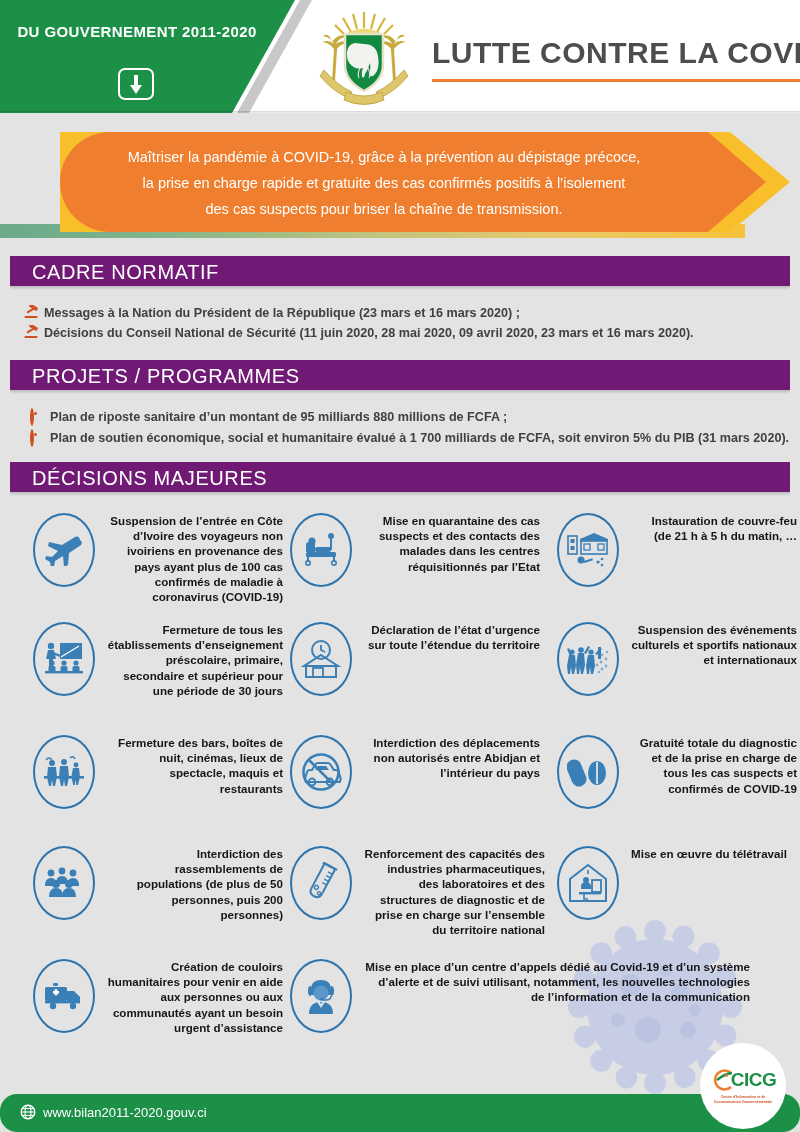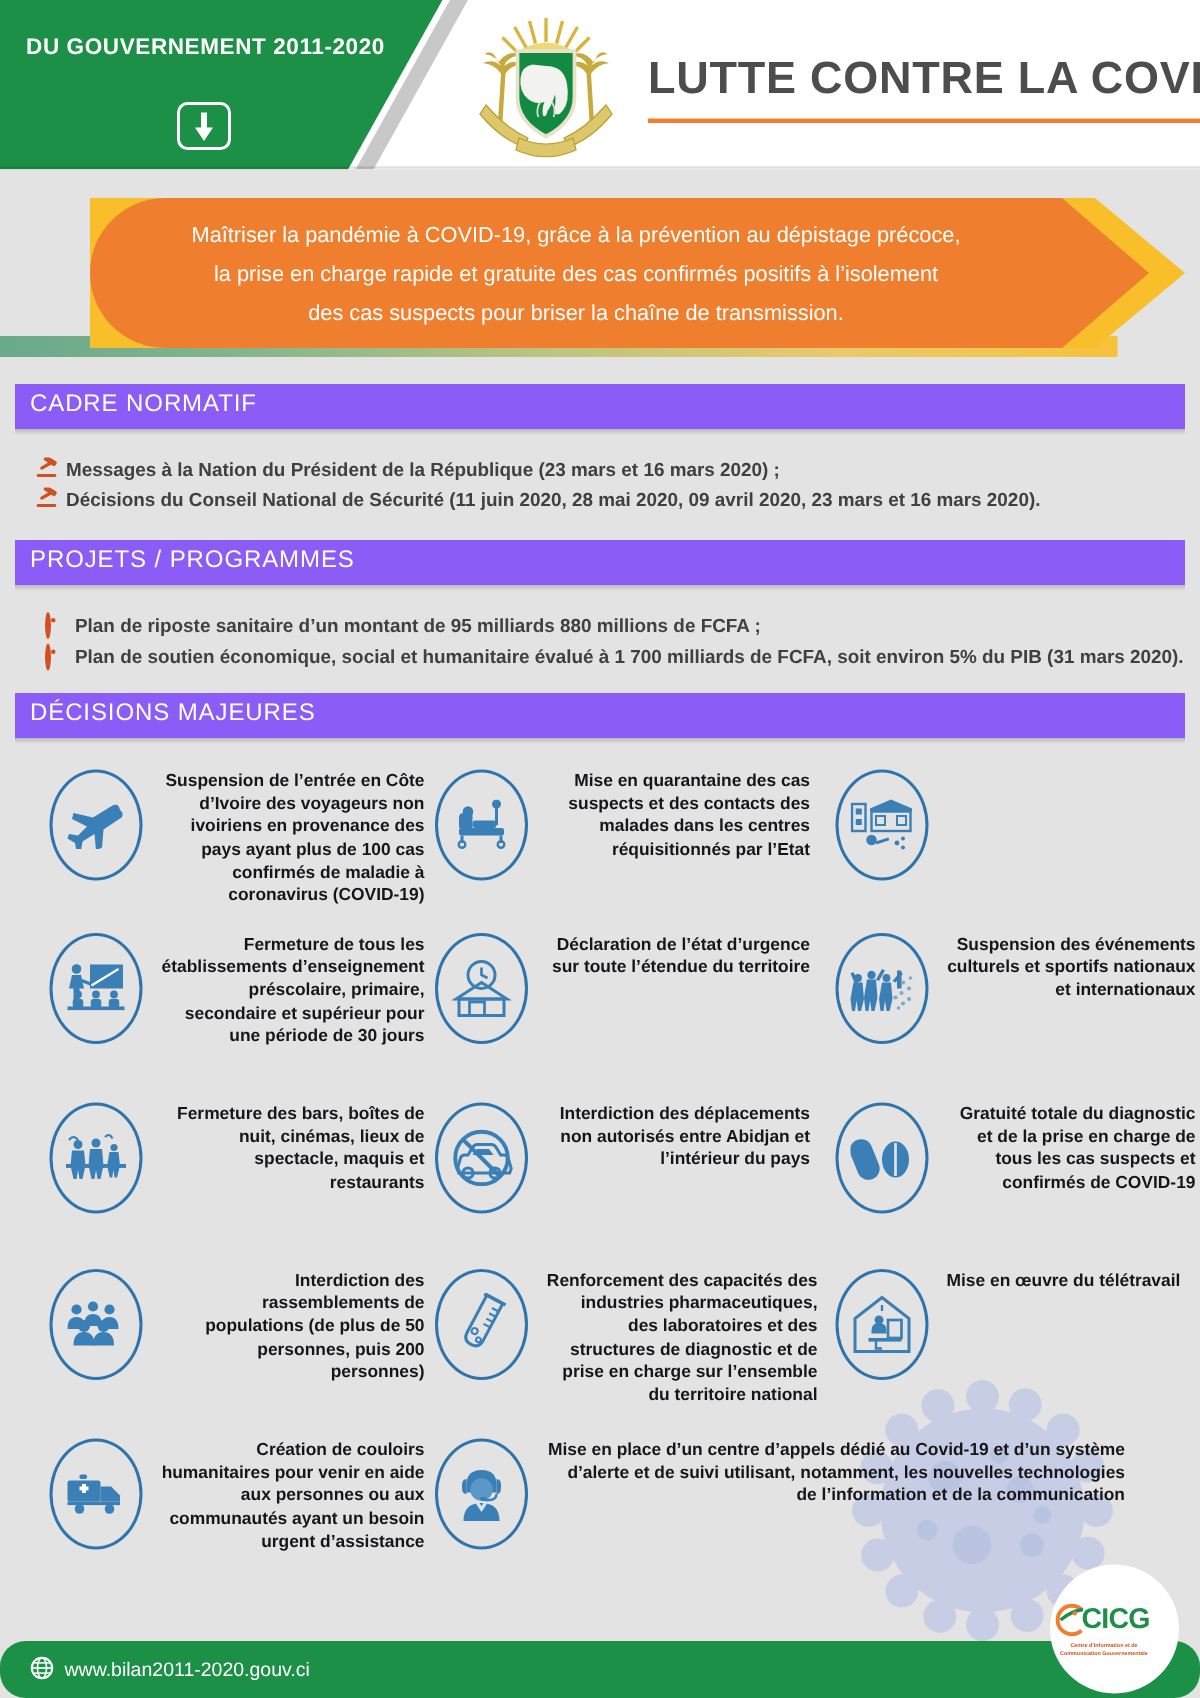--- a/index.html
+++ b/index.html
@@ -102,25 +102,25 @@
   .banner-underbar {
     position: absolute; left: 0; top: 92px;
     width: 745px; height: 14px;
     background: linear-gradient(to right, #6aa98a 0%, #84b58c 22%, #bfc47f 50%, #e9c96a 75%, #f7c23a 100%);
   }
 
   
   .sec-bar {
     position: absolute; left: 10px;
     width: 780px; height: 30px;
-    background: #8b5cf6;
+    background: #701a75;
     color: #ffffff;
-    font-size: 16px;
+    font-size: 20px;
     letter-spacing: .6px;
-    padding: 5px 0 0 10px;
+    padding: 5px 0 0 22px;
   }
   .sec-bar-shadow {
     position: absolute; left: 10px;
     width: 780px; height: 4px;
     background: linear-gradient(to bottom, rgba(0,0,0,.18), rgba(0,0,0,0));
   }
 
   
   .list-row {
     position: absolute;
@@ -164,21 +164,21 @@
 
   
   .virus { position: absolute; left: 520px; top: 915px; width: 270px; height: 180px; opacity: .85; }
 
   
   .cicg {
     position: absolute; left: 700px; top: 1043px;
     width: 86px; height: 86px;
     background: #ffffff; border-radius: 50%;
     display: flex; flex-direction: column;
-    align-items: flex-start; justify-content: center;
+    align-items: center; justify-content: center;
     z-index: 6;
   }
   .cicg-main { display: flex; align-items: center; }
   .cicg-word {
     font-size: 19px; font-weight: bold; color: #1d9048;
     letter-spacing: -.5px; margin-left: -3px;
   }
   .cicg-sub {
     font-size: 3.6px; color: #cf5122; font-weight: bold;
     text-align: center; line-height: 4.6px; margin-top: 3px; width: 72px;
@@ -429,20 +429,21 @@
           <rect x="14" y="10" width="26" height="13" fill="none" stroke="#3a7fb5" stroke-width="1.6"></rect>
           <rect x="17" y="13" width="6" height="6" fill="none" stroke="#3a7fb5" stroke-width="1.3"></rect>
           <rect x="31" y="13" width="6" height="6" fill="none" stroke="#3a7fb5" stroke-width="1.3"></rect>
           <circle cx="14" cy="29" r="3.5" fill="#3a7fb5"></circle>
           <rect x="17" y="30" width="9" height="2" fill="#3a7fb5" transform="rotate(-18 17 31)"></rect>
           <circle cx="31" cy="31" r="1.6" fill="#3a7fb5"></circle>
           <circle cx="35" cy="28" r="1.3" fill="#3a7fb5"></circle>
           <circle cx="35" cy="34" r="1.3" fill="#3a7fb5"></circle>
         </svg>
       </div>
+      <div class="dec-text">Instauration de couvre-feu (de 21 h à 5 h du matin, …</div>
     </div>
 
     <div class="dec-item" style="left:33px; top:122px; width:250px">
       <div class="dec-icon">
         <svg width="42" height="36" viewBox="0 0 42 36">
           <rect x="17" y="2" width="22" height="16" fill="#3a7fb5"></rect>
           <path d="M18 16 L36 5" stroke="#ffffff" stroke-width="1.4" fill="none"></path>
           <circle cx="8" cy="5" r="3.2" fill="#3a7fb5"></circle>
           <path d="M5 9 l6 0 l2 9 l-3 0 l0 8 l-4 0 l0 -8 l-3 0 z" fill="#3a7fb5"></path>
           <path d="M10 11 l8 3 l-1 2 l-8 -3 z" fill="#3a7fb5"></path>

